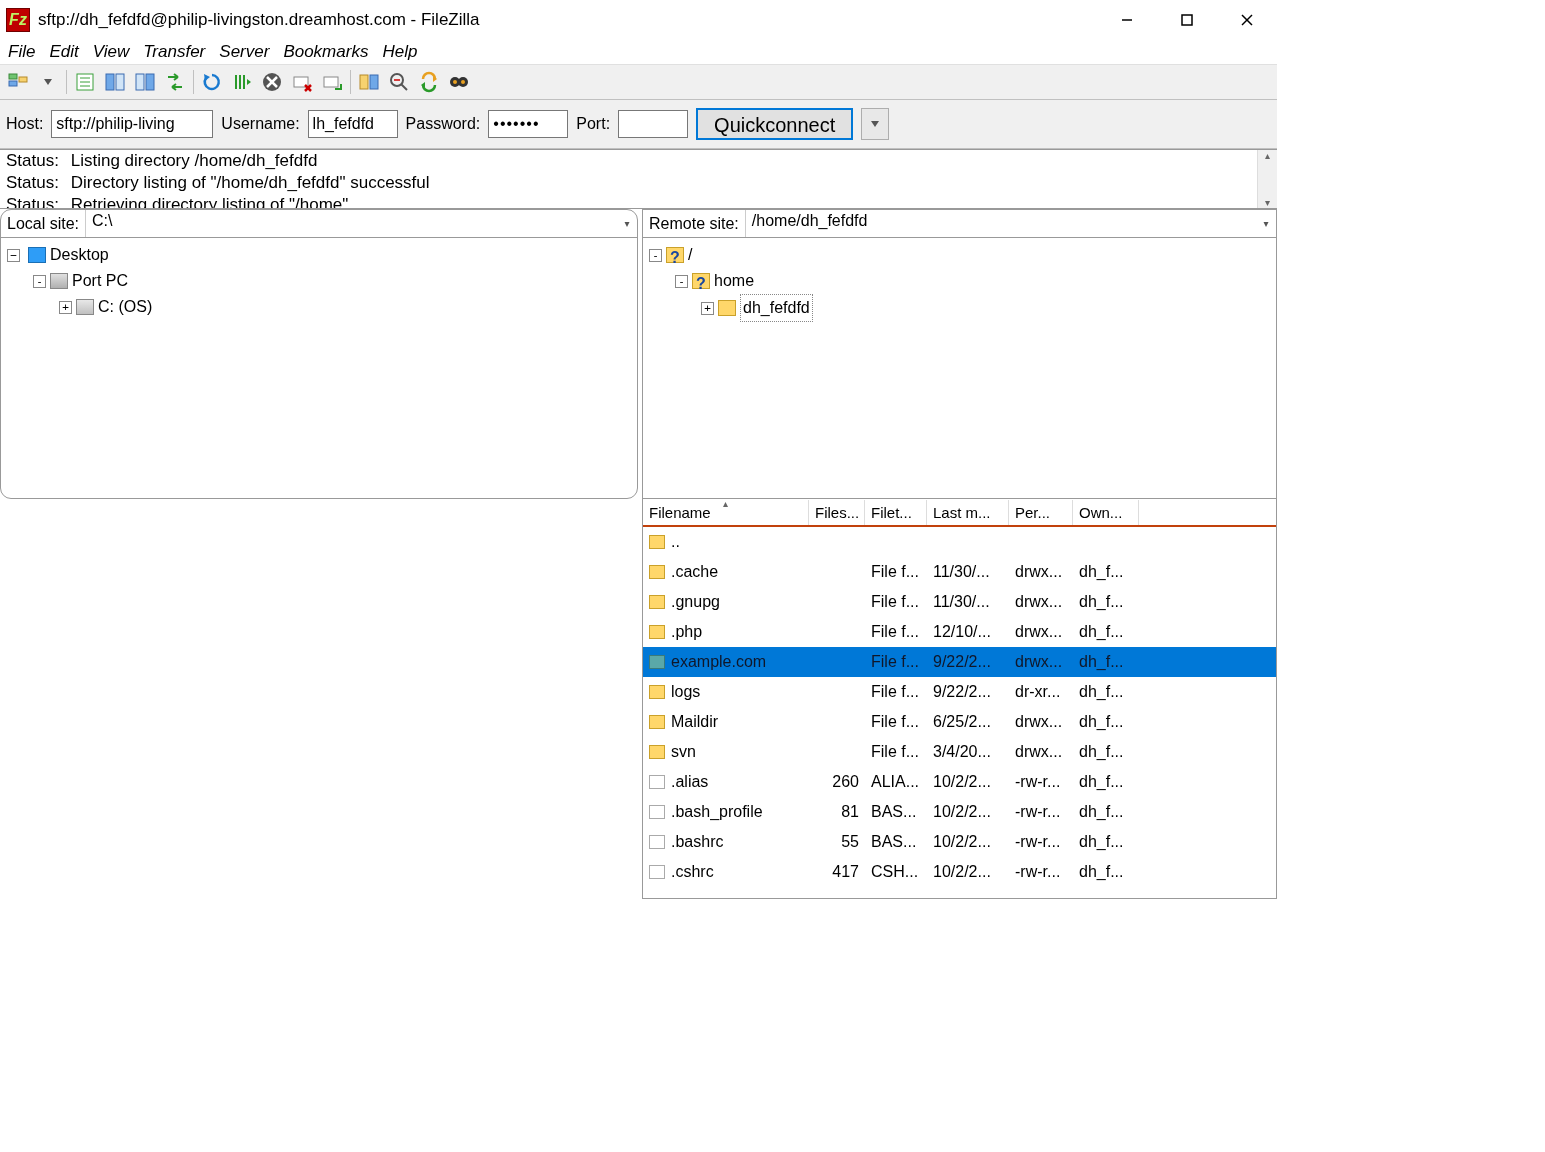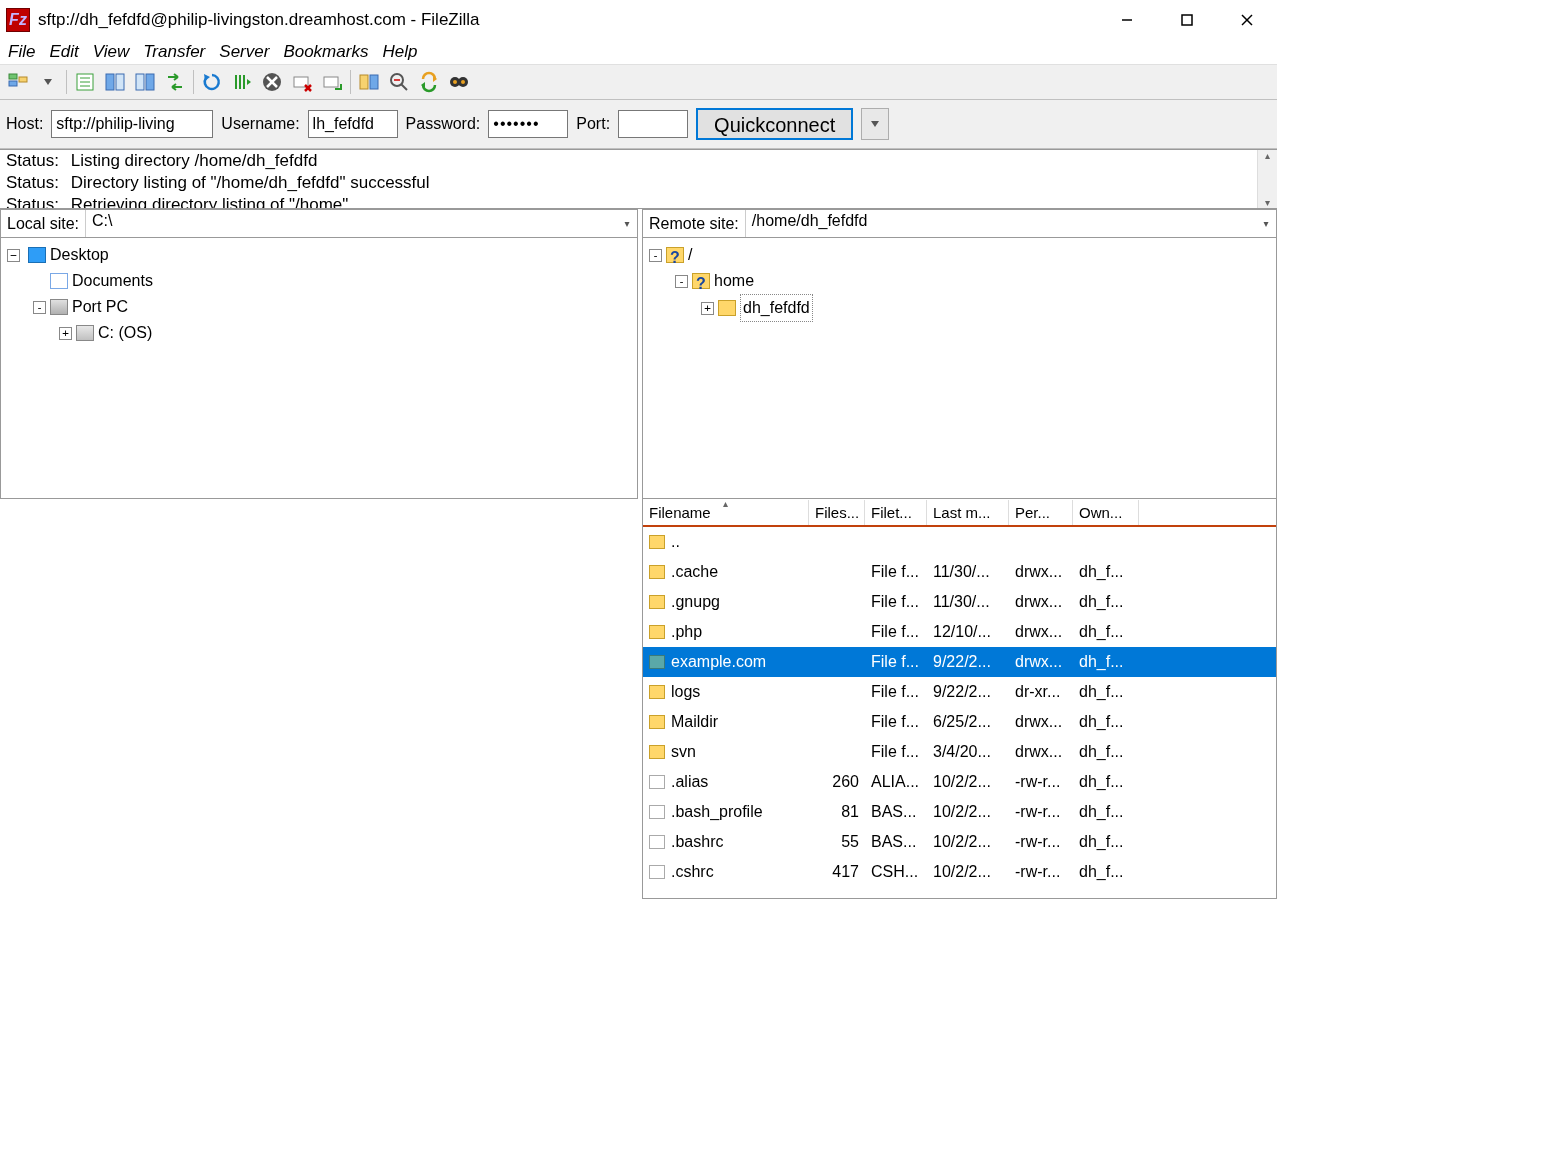--- a/index.html
+++ b/index.html
@@ -15,21 +15,21 @@
   .titlebar {
     display: flex;
     align-items: center;
     height: 40px;
     background: #fff;
     padding: 0 0 0 6px;
   }
   .titlebar .app-icon {
     width: 24px; height: 24px;
     background: #bf0000;
-    color: #c4b5fd;
+    color: #bef264;
     font-weight: bold;
     font-size: 16px;
     display: inline-flex;
     align-items: center; justify-content: center;
     margin-right: 8px;
     font-style: italic;
     border: 1px solid #700000;
   }
   .titlebar .title { flex: 0 0 auto; font-size: 17px; }
   .titlebar .spacer { flex: 1; }
@@ -113,21 +113,21 @@
   .log-scroll div { text-align:center; font-size:10px; color:#666; }
   .splitpane {
     display: flex;
     height: 290px;
   }
   .pane {
     border: 1px solid #999;
     display: flex; flex-direction: column;
     overflow: hidden;
   }
-  .pane-left { width: 638px; margin-right: 4px; }
+  .pane-left { width: 638px; margin-right: 4px; border-radius: 11px; }
   .pane-right { flex: 1; }
   .pane-header {
     display: flex; align-items: center;
     border-bottom: 1px solid #999;
     height: 28px;
     font-size: 16px;
   }
   .pane-header label { padding: 0 6px; }
   .pane-header .path-input {
     flex: 1; border: none; border-left: 1px solid #ccc;
@@ -186,21 +186,21 @@
   }
   .fh-col.sorted::after {
     content:"▴"; font-size:10px; position:absolute; top:-2px; left:50%; transform:translateX(-50%); color:#666;
   }
   .file-row {
     display:flex;
     font-size: 16px;
     height: 30px;
     align-items:center;
   }
-  .file-row.selected { background:#0078d7; color:#ffffff; }
+  .file-row.selected { background:#0078d7; color:#0f172a; }
   .fc { padding: 0 6px; overflow:hidden; white-space:nowrap; }
   .col-name { width: 166px; display:flex; align-items:center; gap:6px; }
   .col-size { width: 56px; text-align:right; }
   .col-type { width: 62px; }
   .col-mod  { width: 82px; }
   .col-perm { width: 64px; }
   .col-own  { width: 66px; }
   .f-icon { width:16px; height:14px; display:inline-block; }
   .f-icon.folder { background:#ffd76a; border:1px solid #caa12a; }
   .f-icon.folder-sel { background:#5aa8a8; border:1px solid #3a7a7a; }
@@ -383,25 +383,20 @@
       <span class="drop">▾</span>
     </div>
     <div class="tree">
       <div class="tree-row">
           <span class="exp-box">−</span>
           <span class="toggled"></span>
           <span class="tree-icon desktop"></span>
           <span>Desktop</span>
         </div>
       <div class="tree-row indent1">
-          <span style="width:13px"></span>
-          <span class="tree-icon doc"></span>
-          <span>Documents</span>
-        </div>
-      <div class="tree-row indent1">
           <span class="exp-box">-</span>
           <span class="tree-icon pc"></span>
           <span>Port PC</span>
         </div>
       <div class="tree-row indent2">
           <span class="exp-box">+</span>
           <span class="tree-icon drive"></span>
           <span>C: (OS)</span>
         </div>
     </div>

